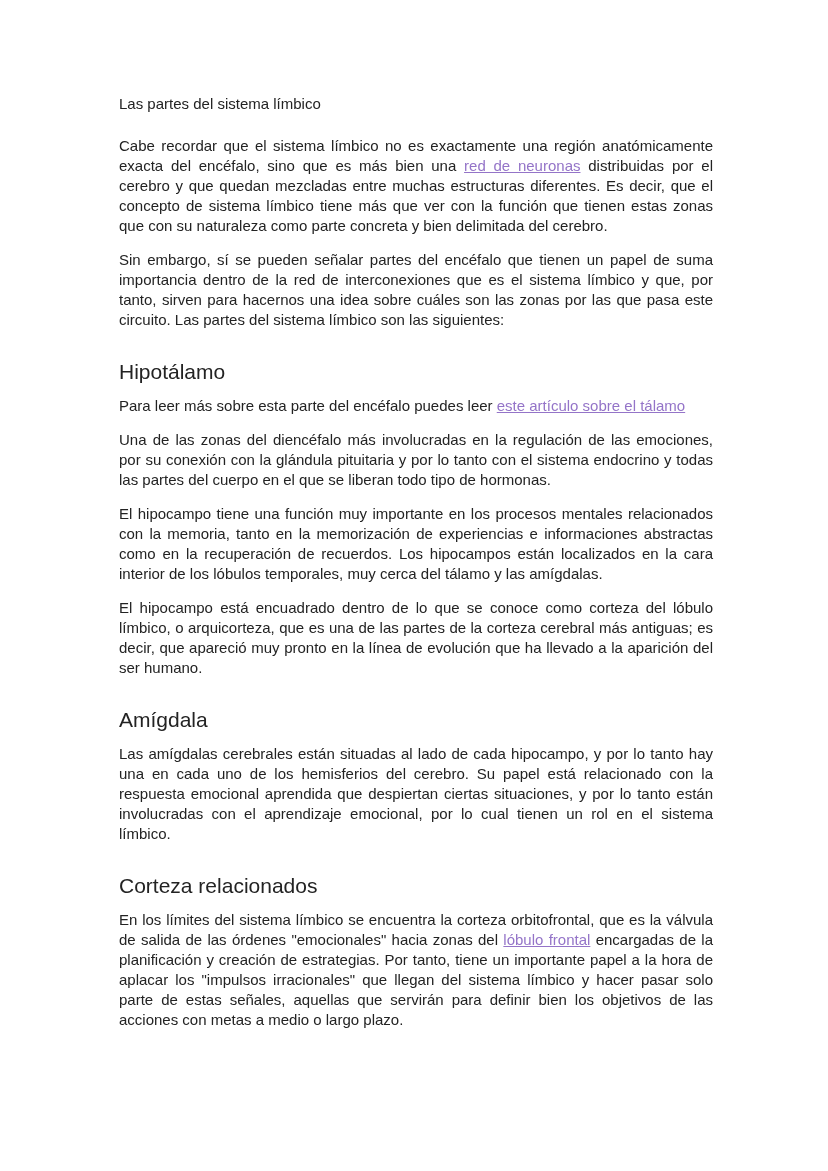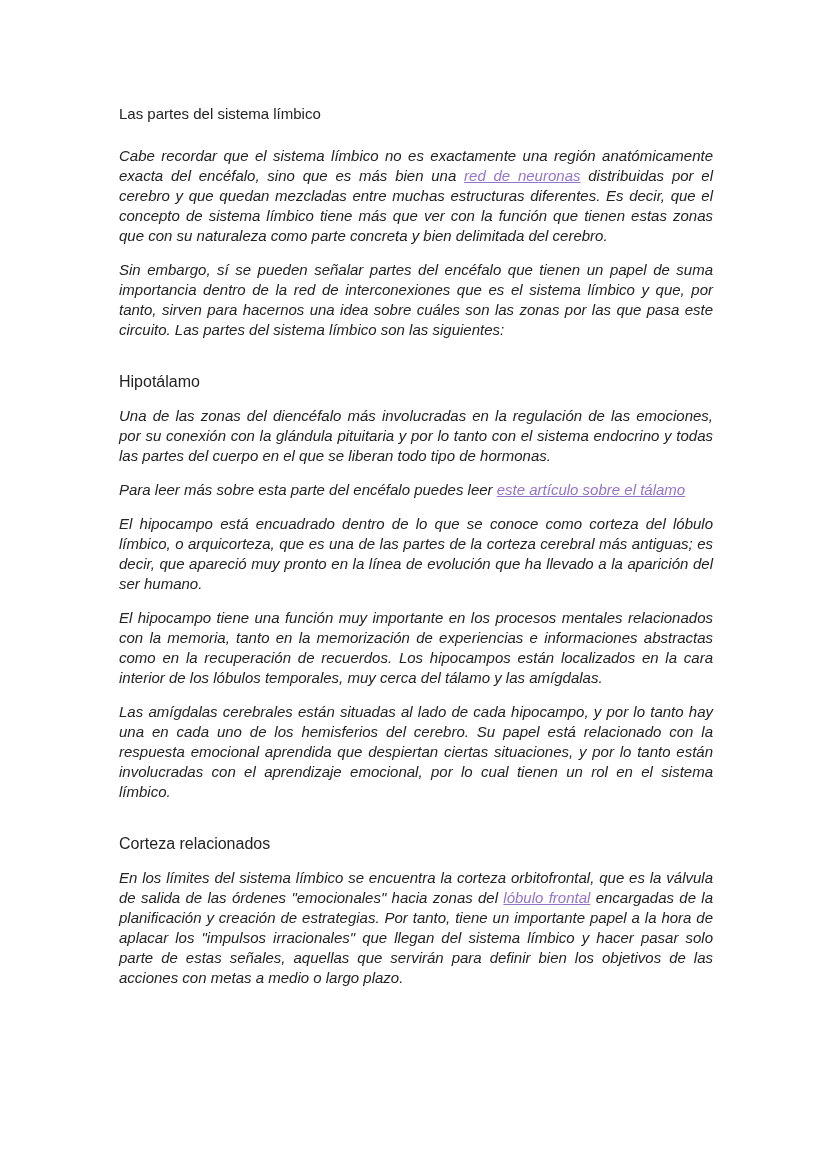--- a/index.html
+++ b/index.html
@@ -11,63 +11,63 @@
     position: relative;
     width: 828px;
     height: 1171px;
     background: var(--page-bg, #ffffff);
     overflow: hidden;
     font-family: "Liberation Sans", "DejaVu Sans", sans-serif;
     color: var(--text-color, #222222);
   }
   .content {
     position: absolute;
-    top: 104px;
+    top: 94px;
     left: 119px;
     width: 594px;
     font-size: 15px;
     line-height: 20px;
   }
   .doc-title {
     margin: 0 0 22px 0;
     text-align: left;
     font-weight: normal;
     font-size: 15px;
     line-height: 20px;
   }
   .doc-heading {
     margin: 32px 0 14px 0;
     text-align: left;
     font-weight: normal;
-    font-size: 16px;
+    font-size: 21px;
     line-height: 20px;
   }
   .doc-para {
     margin: 0 0 14px 0;
     text-align: justify;
-    font-style: italic;
   }
   .doc-link {
     color: var(--link-color, #9474c8);
     text-decoration: underline;
     cursor: pointer;
   }
 </style>
 </head>
 <body>
 
 <div class="page">
   <div class="content">
     <p class="doc-title">Las partes del sistema límbico</p>
     <div id="doc-blocks">
         <p class="doc-para"><span>Cabe recordar que el sistema límbico no es exactamente una región anatómicamente exacta del encéfalo, sino que es más bien una </span><a class="doc-link">red de neuronas</a><span> distribuidas por el cerebro y que quedan mezcladas entre muchas estructuras diferentes. Es decir, que el concepto de sistema límbico tiene más que ver con la función que tienen estas zonas que con su naturaleza como parte concreta y bien delimitada del cerebro.</span></p>
         <p class="doc-para"><span>Sin embargo, sí se pueden señalar partes del encéfalo que tienen un papel de suma importancia dentro de la red de interconexiones que es el sistema límbico y que, por tanto, sirven para hacernos una idea sobre cuáles son las zonas por las que pasa este circuito. Las partes del sistema límbico son las siguientes:</span></p>
         <p class="doc-heading">Hipotálamo</p>
+        <p class="doc-para"><span>Para leer más sobre esta parte del encéfalo puedes leer </span><a class="doc-link">este artículo sobre el tálamo</a></p>
         <p class="doc-para"><span>Una de las zonas del diencéfalo más involucradas en la regulación de las emociones, por su conexión con la glándula pituitaria y por lo tanto con el sistema endocrino y todas las partes del cuerpo en el que se liberan todo tipo de hormonas.</span></p>
-        <p class="doc-para"><span>Para leer más sobre esta parte del encéfalo puedes leer </span><a class="doc-link">este artículo sobre el tálamo</a></p>
+        <p class="doc-para"><span>El hipocampo tiene una función muy importante en los procesos mentales relacionados con la memoria, tanto en la memorización de experiencias e informaciones abstractas como en la recuperación de recuerdos. Los hipocampos están localizados en la cara interior de los lóbulos temporales, muy cerca del tálamo y las amígdalas.</span></p>
         <p class="doc-para"><span>El hipocampo está encuadrado dentro de lo que se conoce como corteza del lóbulo límbico, o arquicorteza, que es una de las partes de la corteza cerebral más antiguas; es decir, que apareció muy pronto en la línea de evolución que ha llevado a la aparición del ser humano.</span></p>
-        <p class="doc-para"><span>El hipocampo tiene una función muy importante en los procesos mentales relacionados con la memoria, tanto en la memorización de experiencias e informaciones abstractas como en la recuperación de recuerdos. Los hipocampos están localizados en la cara interior de los lóbulos temporales, muy cerca del tálamo y las amígdalas.</span></p>
+        <p class="doc-heading">Amígdala</p>
         <p class="doc-para"><span>Las amígdalas cerebrales están situadas al lado de cada hipocampo, y por lo tanto hay una en cada uno de los hemisferios del cerebro. Su papel está relacionado con la respuesta emocional aprendida que despiertan ciertas situaciones, y por lo tanto están involucradas con el aprendizaje emocional, por lo cual tienen un rol en el sistema límbico.</span></p>
         <p class="doc-heading">Corteza relacionados</p>
         <p class="doc-para"><span>En los límites del sistema límbico se encuentra la corteza orbitofrontal, que es la válvula de salida de las órdenes "emocionales" hacia zonas del </span><a class="doc-link">lóbulo frontal</a><span> encargadas de la planificación y creación de estrategias. Por tanto, tiene un importante papel a la hora de aplacar los "impulsos irracionales" que llegan del sistema límbico y hacer pasar solo parte de estas señales, aquellas que servirán para definir bien los objetivos de las acciones con metas a medio o largo plazo.</span></p>
       </div>
   </div>
 </div>
 
 </body></html>

